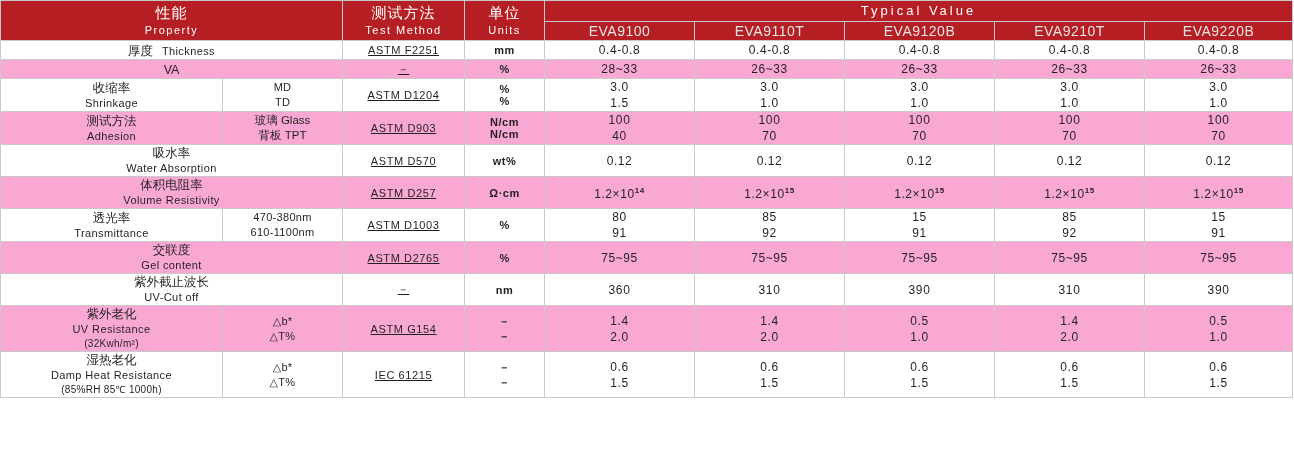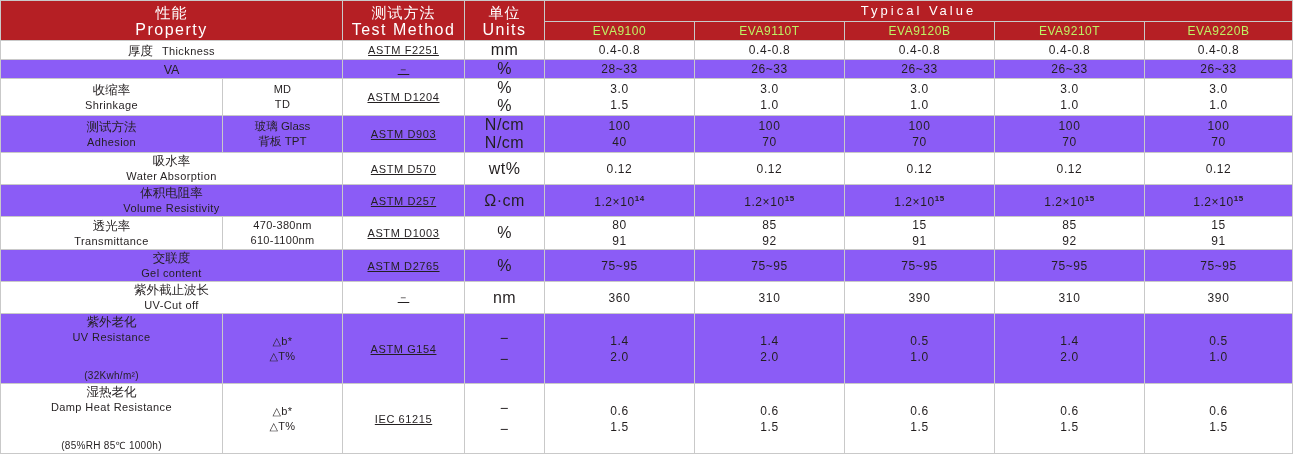--- a/index.html
+++ b/index.html
@@ -30,79 +30,79 @@
     color: #ffffff;
     border: 1px solid #b51f24;
     font-weight: normal;
   }
   .hdr-cn {
     font-size: 15px;
     line-height: 19px;
     letter-spacing: 1px;
   }
   .hdr-en {
-    font-size: 16px;
+    font-size: 11px;
     line-height: 16px;
     letter-spacing: 1.5px;
   }
   .hdr-typical {
     font-size: 13px;
     letter-spacing: 3px;
     line-height: 20px;
   }
   .hdr-sub {
-    font-size: 12px;
+    font-size: 14px;
     letter-spacing: 0.5px;
     line-height: 18px;
     background: #b51f24;
-    color: #bef264;
+    color: #e5e5e5;
     border: 1px solid #b51f24;
   }
   
   tbody tr.alt > td {
-    background: #8b5cf6;
+    background: #f9a8d4;
   }
   tbody tr > td {
     background: #ffffff;
   }
   .prop {
     padding: 3px 4px;
   }
   .prop-cn {
     font-size: 12.5px;
     line-height: 16px;
   }
   .prop-en {
     font-size: 11px;
     line-height: 15px;
     letter-spacing: 0.4px;
   }
   .prop-note {
     font-size: 10px;
     line-height: 14px;
     letter-spacing: 0.3px;
-    margin-top: 24px;
   }
   .sub {
     font-size: 11px;
     line-height: 15px;
     letter-spacing: 0.3px;
   }
   .sub-cn {
     font-size: 11.5px;
     line-height: 15px;
   }
   .method {
     font-size: 11px;
     letter-spacing: 0.6px;
     text-decoration: underline;
   }
   .units {
-    font-size: 16px;
+    font-size: 11px;
     letter-spacing: 0.5px;
+    font-weight: bold;
   }
   .val {
     font-size: 12px;
     letter-spacing: 0.6px;
     line-height: 16px;
   }
   .val sup {
     font-size: 8px;
     vertical-align: super;
     font-weight: bold;

